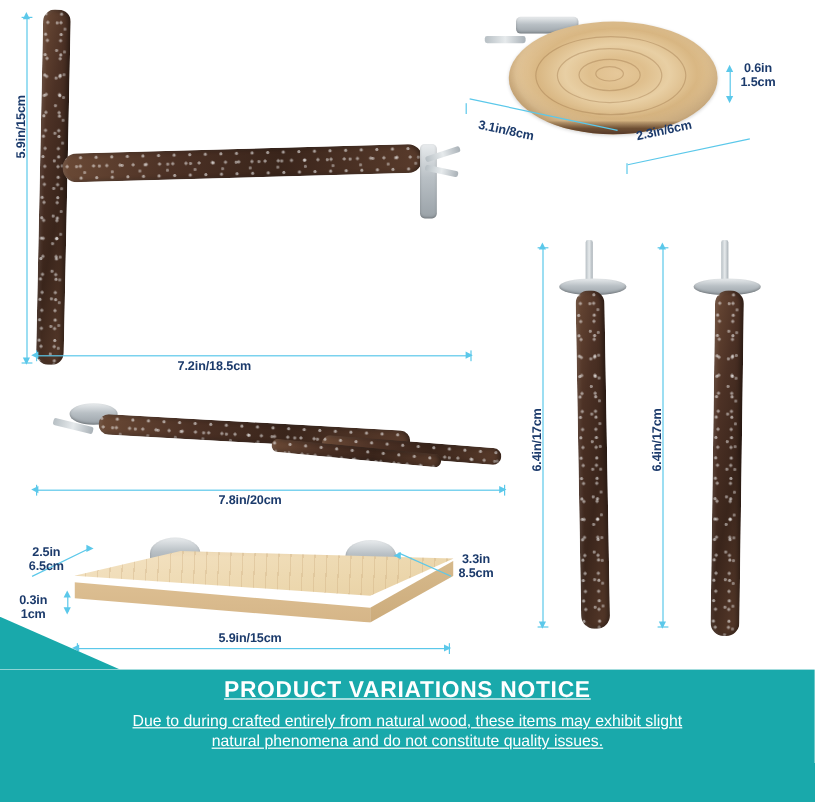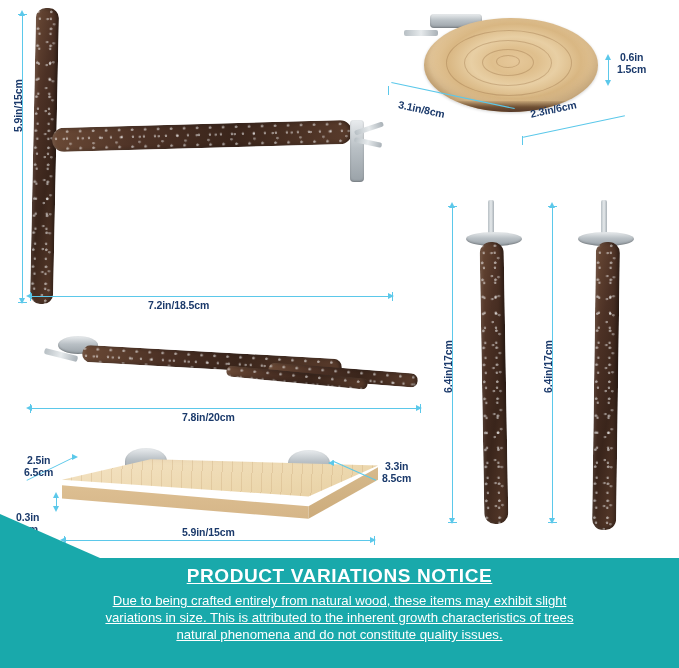--- a/index.html
+++ b/index.html
@@ -270,21 +270,21 @@
     <div class="hline" style="left:24px; top:468px; width:54px; transform:rotate(-26deg);"></div>
     <div class="arrowR" style="left:72px; top:454px;"></div>
     <div class="dim center" style="left:24px; top:455px;">
       <div>2.5in</div>
       <div class="sub">6.5cm</div>
     </div>
 
     <div class="vline" style="left:56px; top:496px; height:14px;"></div>
     <div class="arrowU" style="left:53px; top:492px;"></div>
     <div class="arrowD" style="left:53px; top:506px;"></div>
-    <div class="dim center" style="left:16px; top:512px;">
+    <div class="dim center" style="left:16px; top:495px;">
       <div>0.3in</div>
       <div class="sub">1cm</div>
     </div>
 
     <div class="hline" style="left:330px; top:470px; width:48px; transform:rotate(24deg);"></div>
     <div class="arrowL" style="left:328px; top:460px;"></div>
     <div class="dim center" style="left:382px; top:461px;">
       <div>3.3in</div>
       <div class="sub">8.5cm</div>
     </div>
@@ -296,19 +296,18 @@
     <div class="cap v" style="left:374px; top:536px;"></div>
     <div class="dim" style="left:182px; top:527px;">
       <span>5.9in</span><span class="sub">/15cm</span>
     </div>
   </div>
 
   <div class="teal-corner"></div>
   <div id="notice">
     <div id="notice-title">PRODUCT VARIATIONS NOTICE</div>
     <div id="notice-body">
-      <div>Due to being crafted entirely from natural wood, these items may exhibit slight</div>
-      <div>variations in size. This is attributed to the inherent growth characteristics of trees</div>
+      <div>Due to during crafted entirely from natural wood, these items may exhibit slight</div>
       <div>natural phenomena and do not constitute quality issues.</div>
     </div>
   </div>
 
 </div>
 
 </body></html>

